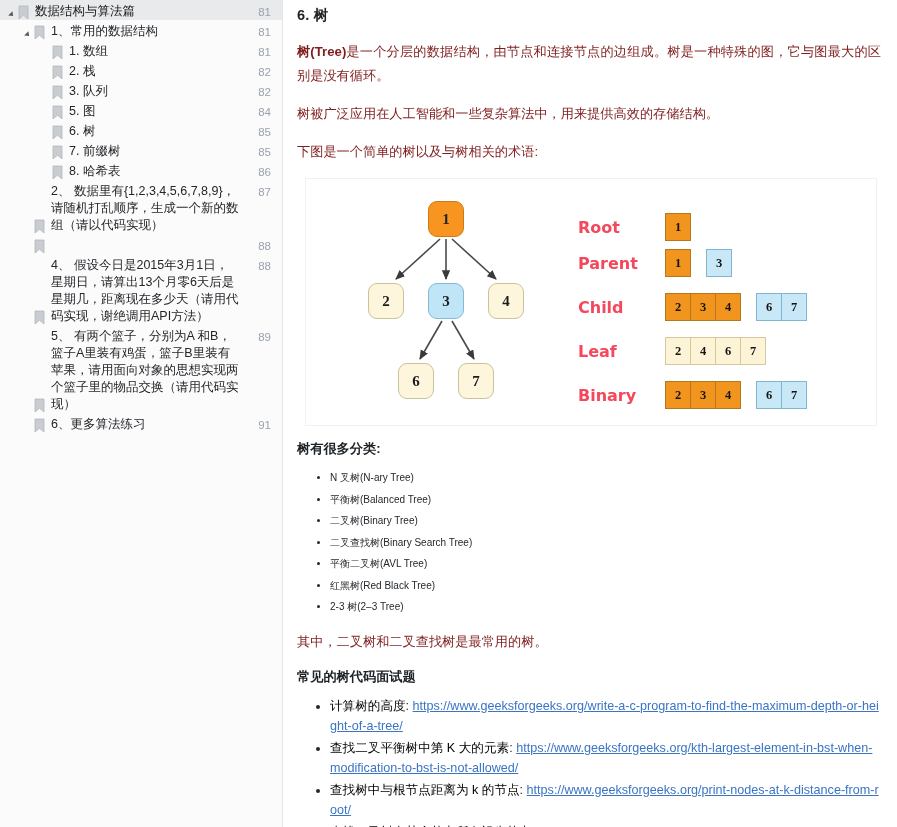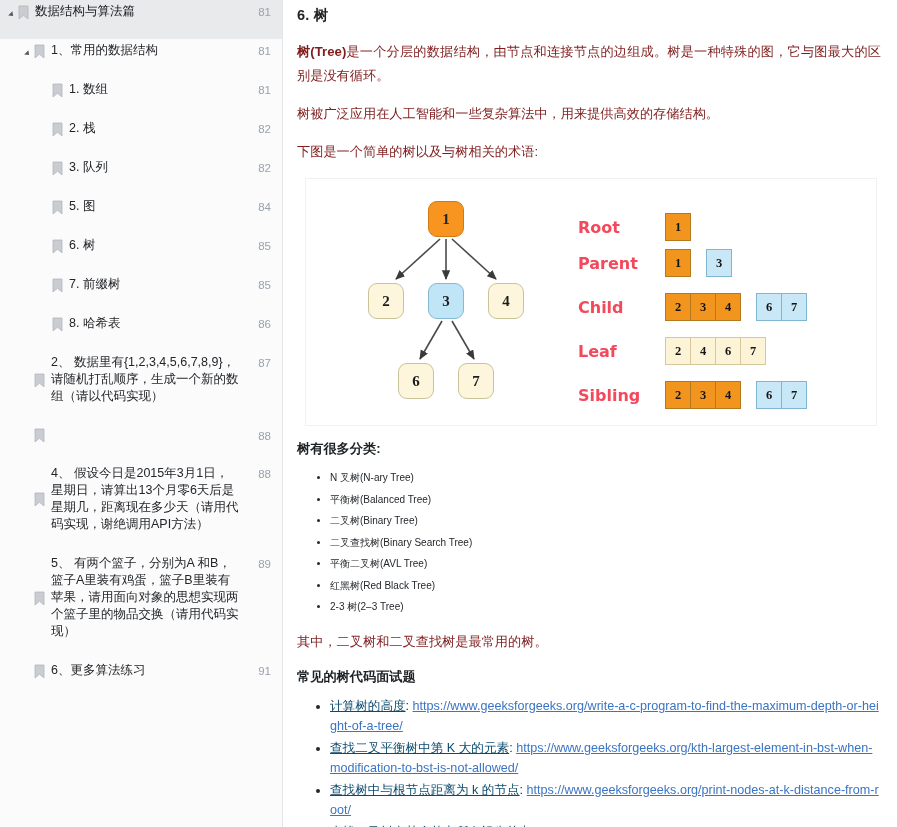--- a/index.html
+++ b/index.html
@@ -23,22 +23,22 @@
     width: 283px;
     height: 827px;
     background: #fbfbfc;
     border-right: 1px solid #e3e5e8;
     overflow: hidden;
     flex: 0 0 283px;
   }
   .bm-row {
     position: relative;
     display: flex;
-    align-items: center;
-    padding: 3px 0 19px 0;
+    align-items: flex-end;
+    padding: 3px 0 0 0;
     min-height: 20px;
   }
   .bm-row.selected {
     background: #e8eaec;
   }
   .twisty {
     width: 13px;
     flex: 0 0 13px;
     display: flex;
     align-items: center;
@@ -169,21 +169,21 @@
   ul.cls-list { margin: 0 0 12px 0; padding-left: 33px; }
   ul.cls-list li {
     font-size: 10px; line-height: 20.5px; color:#24282c;
     margin-bottom: 1px;
   }
   ul.link-list { margin: 6px 0 0 0; padding-left: 33px; }
   ul.link-list li {
     font-size: 12.6px; line-height: 20px; color:#24282c;
     margin-bottom: 2px;
   }
-  a.zh-link { color:#0c4a6e; text-decoration: underline; }
+  a.zh-link { color:#000000; }
   a.url-link { color:#3a74c4; text-decoration: underline; word-break: break-all; }
 </style>
 </head>
 <body>
 
 <div id="app">
 
   <div id="sidebar">
     <div id="bm-list">
         <div class="bm-row lvl0 selected">
@@ -393,21 +393,21 @@
             <div class="leg-row" style="left: 272px; top: 158px;">
               <span class="leg-label" style="width: 88px;">Leaf</span>
               <span class="cellgrp" style="margin-left: 0px;">
                 <span class="cell cream">2</span>
                 <span class="cell cream">4</span>
                 <span class="cell cream">6</span>
                 <span class="cell cream">7</span>
               </span>
             </div>
             <div class="leg-row" style="left: 272px; top: 202px;">
-              <span class="leg-label" style="width: 88px;">Sibling</span>
+              <span class="leg-label" style="width: 88px;">Binary</span>
               <span class="cellgrp" style="margin-left: 0px;">
                 <span class="cell ">2</span>
                 <span class="cell ">3</span>
                 <span class="cell ">4</span>
               </span>
               <span class="cellgrp" style="margin-left: 16px;">
                 <span class="cell blue">6</span>
                 <span class="cell blue">7</span>
               </span>
             </div>

